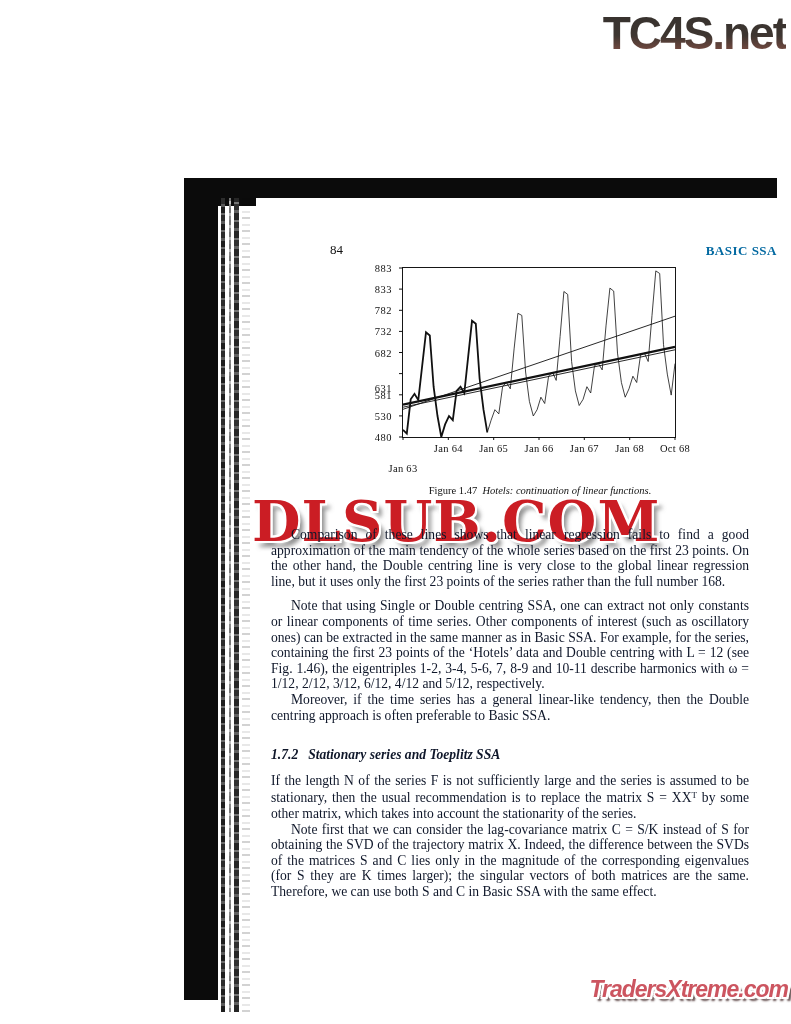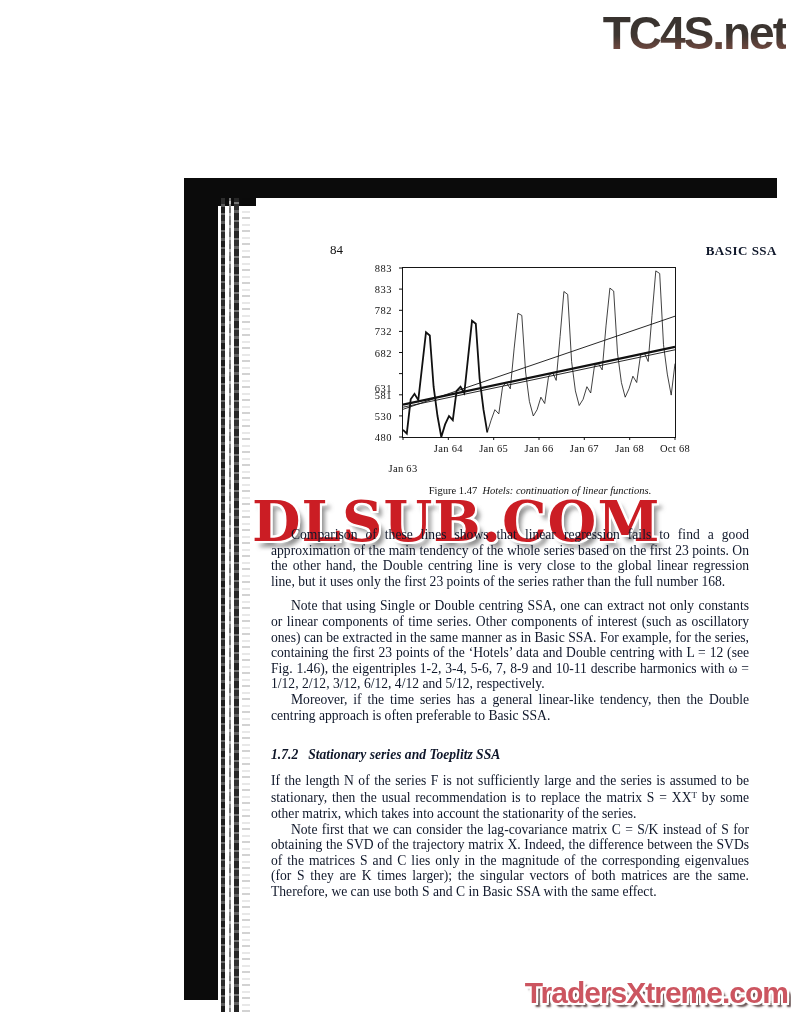--- a/index.html
+++ b/index.html
@@ -23,43 +23,44 @@
     color:#cb1d24;
     text-shadow:
       -2px -2px 0 #fff, 2px -2px 0 #fff, -2px 2px 0 #fff, 2px 2px 0 #fff,
       0 -2px 0 #fff, 0 2px 0 #fff, -2px 0 0 #fff, 2px 0 0 #fff,
       5px 6px 4px rgba(110,110,110,0.75);
     text-align: center;
   }
   .wm-bottom{
     position:absolute;top:976px;left:448px;width:340px;text-align:right;
     font-family:"Liberation Sans", sans-serif;
-    font-weight:bold;font-size:30px;letter-spacing:-1px;
+    font-weight:bold;font-size:23px;letter-spacing:-1px;
     color:#cc5560;
     text-shadow:
       -2px -2px 0 #fff, 2px -2px 0 #fff, -2px 2px 0 #fff, 2px 2px 0 #fff,
       0 -2px 0 #fff, 0 2px 0 #fff, -2px 0 0 #fff, 2px 0 0 #fff,
       4px 4px 2px rgba(70,45,45,0.85);
+    font-style: italic;
   }
   
   .bar-top{position:absolute;left:184px;top:178px;width:593px;height:20px;background:#0b0b0b;}
   .bar-step{position:absolute;left:184px;top:196px;width:72px;height:10px;background:#0b0b0b;}
   .bar-left{position:absolute;left:184px;top:178px;width:34px;height:822px;background:#0b0b0b;}
   .stripe{position:absolute;top:198px;height:814px;}
   .stripe-a{left:221px;width:4px;
     background:repeating-linear-gradient(0deg,#1e1e1e 0 6px,#5a5a5a 6px 9px,#2c2c2c 9px 15px,#6a6a6a 15px 17px);}
   .stripe-b{left:229px;width:2px;
     background:repeating-linear-gradient(0deg,#888 0 4px,#bbb 4px 7px,#777 7px 12px);}
   .stripe-c{left:234px;width:5px;
     background:repeating-linear-gradient(0deg,#262626 0 7px,#606060 7px 10px,#303030 10px 16px,#757575 16px 18px);}
   .stripe-d{left:242px;width:8px;opacity:.5;
     background:repeating-linear-gradient(0deg,rgba(0,0,0,.35) 0 2px,transparent 2px 6px,rgba(0,0,0,.18) 6px 8px,transparent 8px 13px);}
   
   .pageno{position:absolute;left:330px;top:242px;font-size:13px;color:#111;}
-  .runtitle{position:absolute;right:14px;top:243px;font-size:13px;font-weight:bold;letter-spacing:.5px;color:#0f172a;text-align:right;}
+  .runtitle{position:absolute;right:14px;top:243px;font-size:13px;font-weight:bold;letter-spacing:.5px;color:#0369a1;text-align:right;}
   
   .plotbox{position:absolute;left:402px;top:267px;width:272px;height:169px;border:1px solid #161616;}
   .plotbox svg{overflow:visible;display:block;}
   .yticks{position:absolute;left:358px;top:268px;width:40px;height:169px;font-size:10.5px;color:#111;}
   .yticks span{position:absolute;right:6px;transform:translateY(-50%);letter-spacing:.5px;}
   .xticks{position:absolute;left:403px;top:443px;width:272px;height:14px;font-size:10.5px;color:#111;}
   .xticks span{position:absolute;transform:translateX(-50%);white-space:nowrap;letter-spacing:.3px;}
   
   .caption{position:absolute;left:370px;top:485px;width:340px;text-align:center;font-size:10.5px;color:#111;}
   .caption .cap-text{font-style:italic;}

